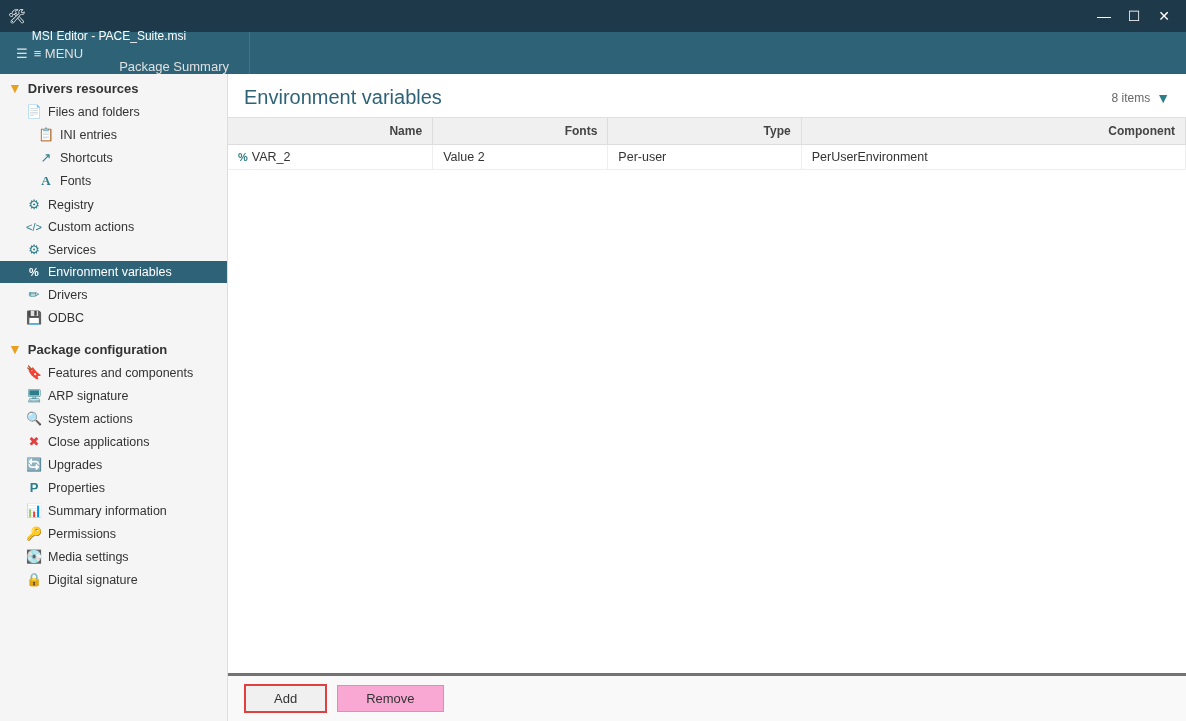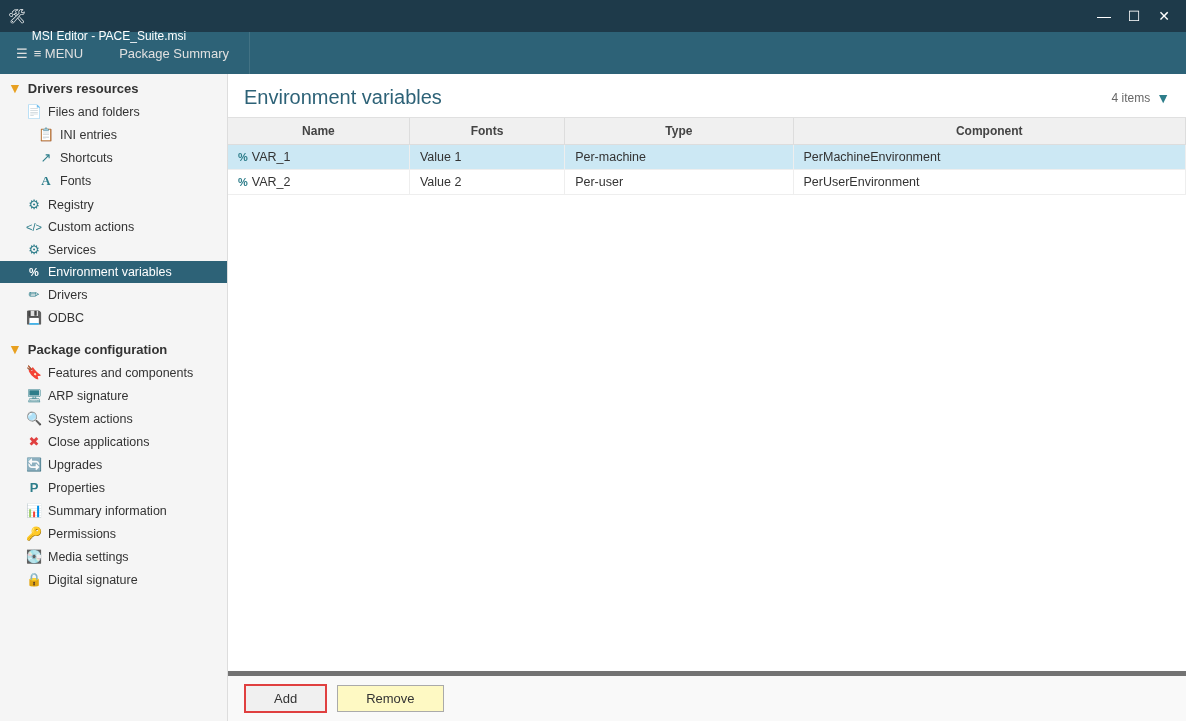--- a/index.html
+++ b/index.html
@@ -28,21 +28,21 @@
       background: #2d6277;
       height: 42px;
       display: flex;
       align-items: stretch;
     }
     .menu-item {
       display: flex; align-items: center; padding: 0 16px;
       color: #e0e0e0; font-size: 13px; cursor: pointer; gap: 6px;
     }
     .tab-item {
-      display: flex; align-items: center; padding: 0 20px;
+      display: flex; align-items: flex-end; padding: 0 20px;
       color: #e0e0e0; font-size: 13px; cursor: pointer;
       border-right: 1px solid rgba(255,255,255,0.1);
     }
     .tab-item.active {
       background: #f5f5f5; color: #333;
       border-bottom: none;
     }
 
     
     .main-layout {
@@ -100,21 +100,21 @@
     
     .data-table {
       width: 100%;
       border-collapse: collapse;
       flex: 1;
     }
     .data-table thead tr {
       background: #f0f0f0;
     }
     .data-table th {
-      text-align: center;
+      text-align: right;
       padding: 6px 10px;
       font-size: 12px;
       font-weight: 600;
       color: #444;
       border-bottom: 1px solid #ddd;
       border-right: 1px solid #ddd;
     }
     .data-table td {
       padding: 5px 10px;
       font-size: 12.5px;
@@ -125,30 +125,30 @@
     .data-table tr.selected td {
       background: #cce8f4;
     }
     .var-icon { color: #2d7d8a; font-weight: bold; font-size: 11px; margin-right: 4px; }
 
     
     .bottom-bar {
       display: flex;
       align-items: center;
       padding: 8px 16px;
-      border-top: 5px solid #737373;
+      border-top: 3px solid #737373;
       background: #f9f9f9;
       gap: 10px;
     }
     .btn {
       padding: 5px 28px;
       font-size: 13px;
       cursor: pointer;
       border: 1px solid #aaa;
-      background: #fef9c3;
+      background: #f9a8d4;
       color: #333;
     }
     .btn.highlighted {
       border: 2px solid #e04040;
       background: #f0f0f0;
     }
 
     .table-wrapper {
       flex: 1;
       overflow-y: auto;
@@ -273,44 +273,36 @@
     <div class="sidebar-item">
       <span class="item-icon">🔒</span>
       <span>Digital signature</span>
     </div>
   </div>
 
   <div class="content-area">
     <div class="content-header">
       <h1 class="content-title">Environment variables</h1>
       <div class="item-count">
-        <span>4 items</span>
+        <span>8 items</span>
         <span class="filter-icon">▼</span>
       </div>
     </div>
 
     <div class="table-wrapper">
       <table class="data-table">
         <thead>
           <tr>
             <th>Name</th>
             <th>Fonts</th>
             <th>Type</th>
             <th>Component</th>
           </tr>
         </thead>
         <tbody id="table-body">
-        <tr class="selected">
-      <td>
-        <span class="var-icon">%</span>VAR_1
-      </td>
-      <td>Value 1</td>
-      <td>Per-machine</td>
-      <td>PerMachineEnvironment</td>
-    </tr>
             <tr>
       <td>
         <span class="var-icon">%</span>VAR_2
       </td>
       <td>Value 2</td>
       <td>Per-user</td>
       <td>PerUserEnvironment</td>
     </tr>
           </tbody>
       </table>

